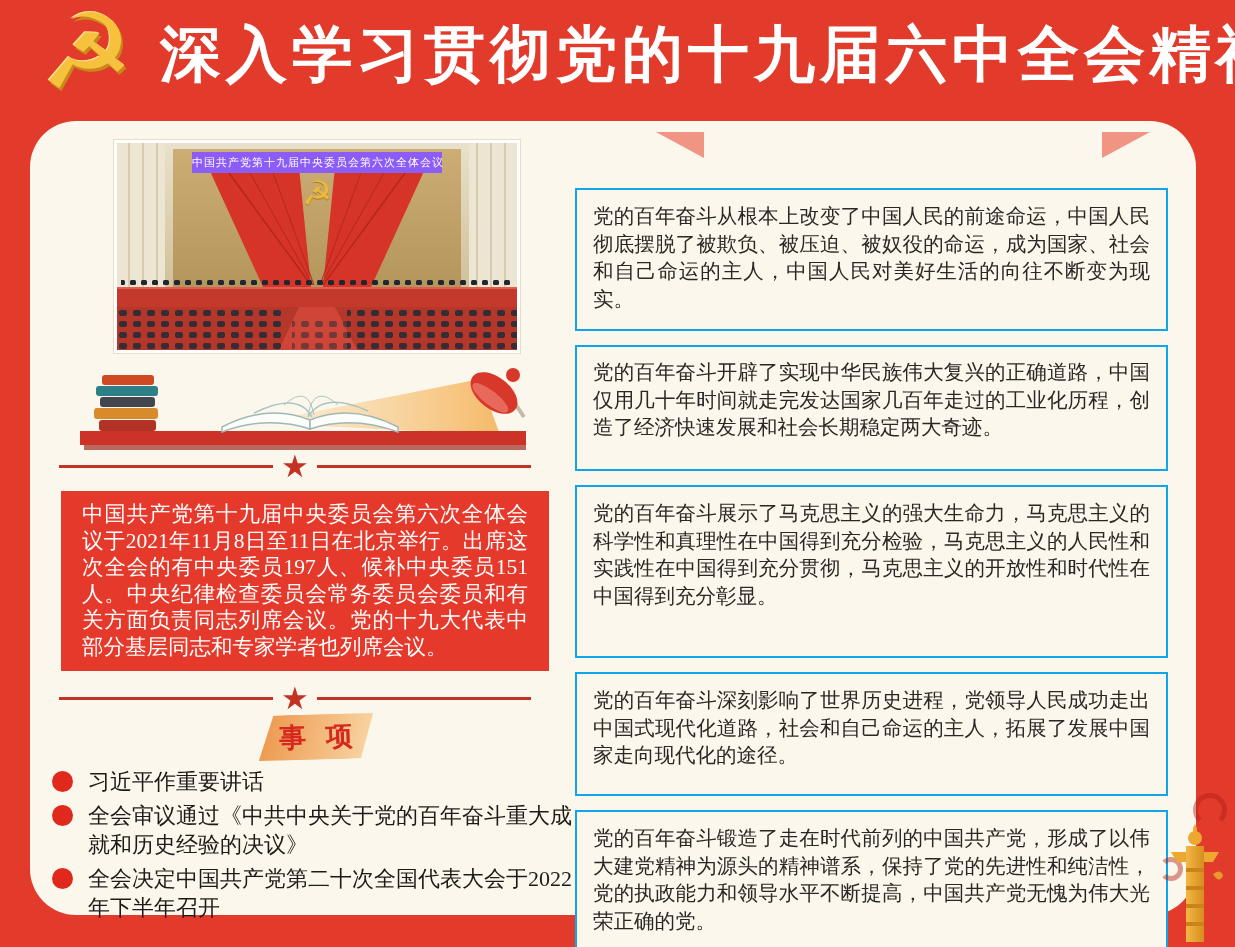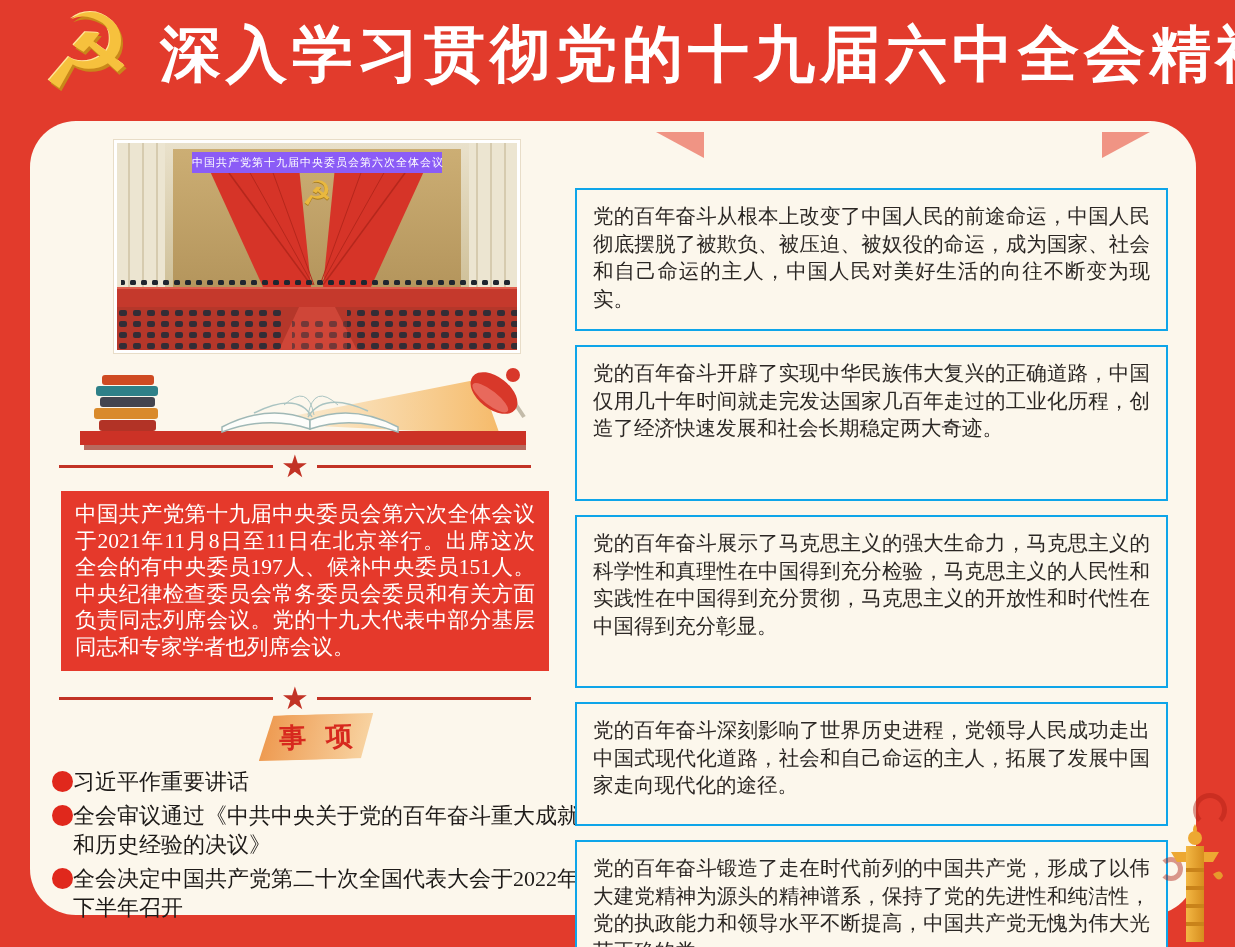--- a/index.html
+++ b/index.html
@@ -32,55 +32,55 @@
 
   .book-illustration { position:absolute; left:42px; top:244px; width:462px; height:92px; }
 
   .star-divider { position:absolute; display:flex; align-items:center; width:472px; left:29px; }
   .star-divider .line { flex:1; height:3px; background:#c23325; }
   .star-divider .star { color:#c23325; font-size:31px; line-height:31px; margin:0 8px; }
   .star-divider.sd1 { top:330px; }
   .star-divider.sd2 { top:562px; }
 
   .session-box { position:absolute; left:31px; top:370px; width:488px; height:180px;
-           background:#e5392b; color:#ffffff; padding:10px 14px;
+           background:#e5392b; color:#ffffff; padding:10px 21px;
            font-family:"Liberation Serif", serif; font-size:21.5px; line-height:26.5px;
            text-align:justify; }
 
   .items-banner { position:absolute; left:228px; top:593px; width:116px; height:46px;
            background:linear-gradient(105deg,#ee9b52 10%,#f8d5a4 95%);
            clip-path:polygon(14% 0, 100% 2%, 88% 100%, 0 98%);
            display:flex; align-items:center; justify-content:center;
            transform:rotate(-2deg); }
   .items-banner span { color:#d7281e; font-weight:bold; font-size:27px; letter-spacing:6px;
            font-family:"Liberation Sans", sans-serif; padding-left:6px; }
 
   .items-list { position:absolute; left:22px; top:646px; width:532px;
            display:flex; flex-direction:column; gap:5px; }
-  .item-row { display:flex; font-family:"Liberation Serif", serif;
+  .item-row { display:flex; gap:15px; font-family:"Liberation Serif", serif;
            font-size:22px; line-height:29px; color:#1d1a18; }
   .item-dot { flex:none; width:21px; height:21px; border-radius:50%; background:#e0281c; margin-top:4px; }
 
   
   .ribbon { position:absolute; left:622px; top:11px; width:502px; height:47px; }
   .ribbon .fold-left  { position:absolute; left:4px; top:0; width:0; height:0;
            border-top:26px solid #f09484; border-left:48px solid transparent; }
   .ribbon .fold-right { position:absolute; right:4px; top:0; width:0; height:0;
            border-top:26px solid #f09484; border-right:48px solid transparent; }
   .ribbon .band { position:absolute; left:0; right:0; top:5px; bottom:0;
            background:#e8382a; clip-path:polygon(7% 0, 100% 0, 93% 100%, 0 100%);
            display:flex; align-items:center; justify-content:center;
            color:#ffffff; font-weight:bold; font-size:22px; letter-spacing:7px; }
 
   .boxes { position:absolute; left:545px; top:67px; width:593px;
            display:flex; flex-direction:column; gap:14px; }
   .tbox { border:2px solid #0ea5e9; background:#fcf7ec; padding:13px 16px;
            font-family:"Liberation Serif", serif; font-size:20.5px; line-height:27.5px;
            color:#2b2724; text-align:justify; }
-  .tbox.b1 { height:143px; } .tbox.b2 { height:156px; } .tbox.b3 { height:173px; }
+  .tbox.b1 { height:143px; } .tbox.b2 { height:126px;font-family:Liberation Mono, monospace; } .tbox.b3 { height:173px; }
   .tbox.b4 { height:124px; } .tbox.b5 { height:141px; }
 
   
   .corner-decor { position:absolute; right:0; bottom:0; width:80px; height:125px; }
   .swirl { position:absolute; border-radius:50%; border:5px solid rgba(176,32,20,0.45); }
   .swirl.s1 { right:8px; bottom:120px; width:34px; height:34px; border-bottom-color:transparent; }
   .swirl.s2 { right:52px; bottom:66px; width:24px; height:24px; border-left-color:transparent; }
 </style>
 </head>
 <body>

